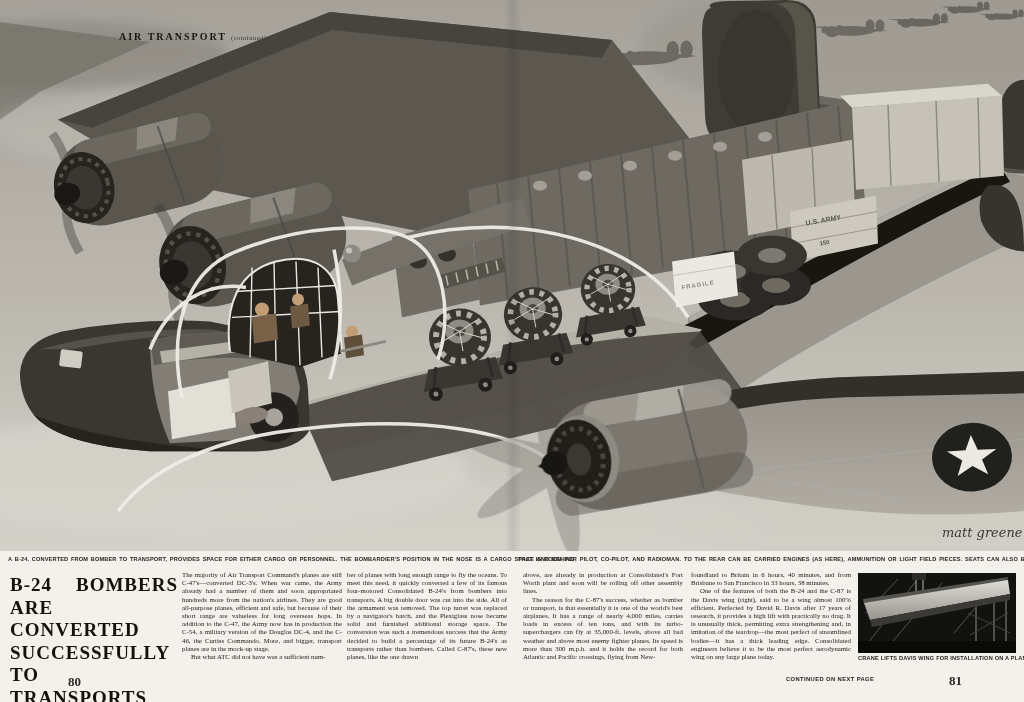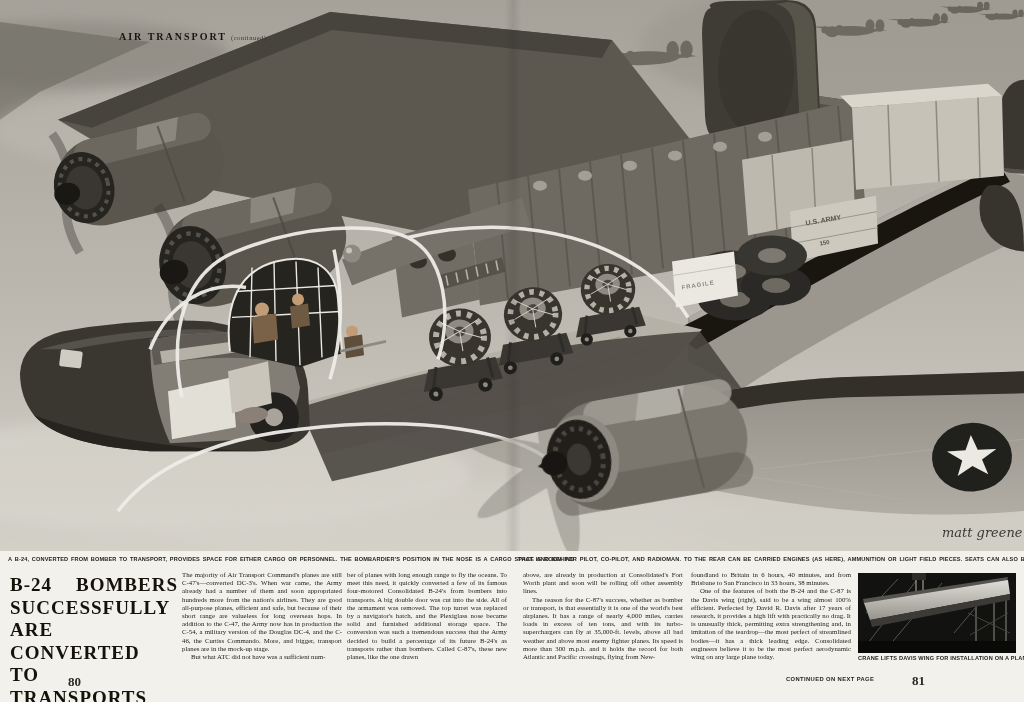--- a/index.html
+++ b/index.html
@@ -28,21 +28,21 @@
   .col p.indent{text-indent:9px;}
   .c1{left:182px;}.c2{left:347px;}.c3{left:523px;}.c4{left:691px;}
   
   .photo{position:absolute;left:858px;top:573px;width:158px;margin:0;}
   .photo svg{display:block;width:158px;height:80px;}
   .photo figcaption{margin-top:2px;font-family:"Liberation Sans",sans-serif;font-weight:bold;
        font-size:5.6px;letter-spacing:.2px;white-space:nowrap;color:#26241f;}
   
   .pageno{position:absolute;font-size:13px;font-weight:bold;color:#2b2924;}
   .pageno.l{left:68px;top:674px;}
-  .pageno.r{left:864px;top:673px;padding-left:48px;}
+  .pageno.r{left:901px;top:673px;padding-left:48px;}
   .cont-note{position:absolute;left:786px;top:676px;font-family:"Liberation Sans",sans-serif;
        font-weight:bold;font-size:5.8px;letter-spacing:.4px;color:#26241f;white-space:nowrap;}
   .watermark{position:absolute;left:908px;top:706px;font-size:17px;color:#33312c;
        font-family:"Liberation Serif",serif;}
 </style>
 </head>
 <body>
 
 <div class="page">
 
@@ -268,22 +268,22 @@
       <span class="main">AIR TRANSPORT</span>
       <span class="cont">(continued)</span>
     </div>
   </div>
 
   <div class="cap left">A B-24, CONVERTED FROM BOMBER TO TRANSPORT, PROVIDES SPACE FOR EITHER CARGO OR PERSONNEL.  THE BOMBARDIER'S POSITION IN THE NOSE IS A CARGO SPACE AND BEHIND</div>
   <div class="cap right">THAT IS ROOM FOR PILOT, CO-PILOT, AND RADIOMAN.  TO THE REAR CAN BE CARRIED ENGINES (AS HERE), AMMUNITION OR LIGHT FIELD PIECES.  SEATS CAN ALSO BE INSTALLED</div>
 
   <div class="headline">
     <div>B-24 BOMBERS</div>
+    <div>ARE CONVERTED</div>
     <div>SUCCESSFULLY</div>
-    <div>ARE CONVERTED</div>
     <div>TO TRANSPORTS</div>
   </div>
 
   <div class="col c1">
     <p>The majority of Air Transport Command's planes are still C-47's—converted DC-3's. When war came, the Army already had a number of them and soon appropriated hundreds more from the nation's airlines. They are good all-purpose planes, efficient and safe, but because of their short range are valueless for long overseas hops. In addition to the C-47, the Army now has in production the C-54, a military version of the Douglas DC-4, and the C-46, the Curtiss Commando. More, and bigger, transport planes are in the mock-up stage.</p>
     <p class="indent">But what ATC did not have was a sufficient num-</p>
   </div>
   <div class="col c2">
     <p>ber of planes with long enough range to fly the oceans. To meet this need, it quickly converted a few of its famous four-motored Consolidated B-24's from bombers into transports. A big double door was cut into the side. All of the armament was removed. The top turret was replaced by a navigator's hatch, and the Plexiglass nose became solid and furnished additional storage space. The conversion was such a tremendous success that the Army decided to build a percentage of its future B-24's as transports rather than bombers. Called C-87's, these new planes, like the one drawn</p>
   </div>

